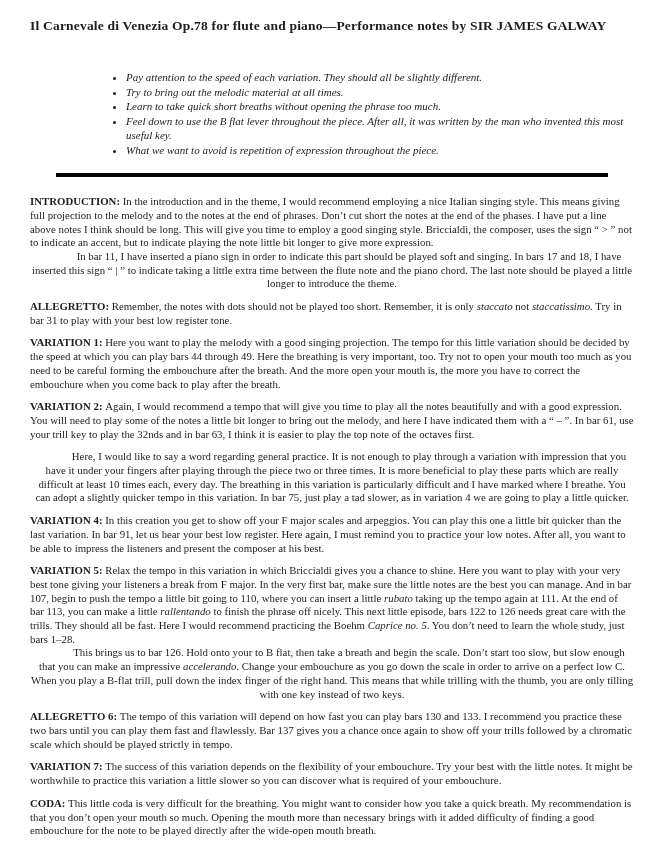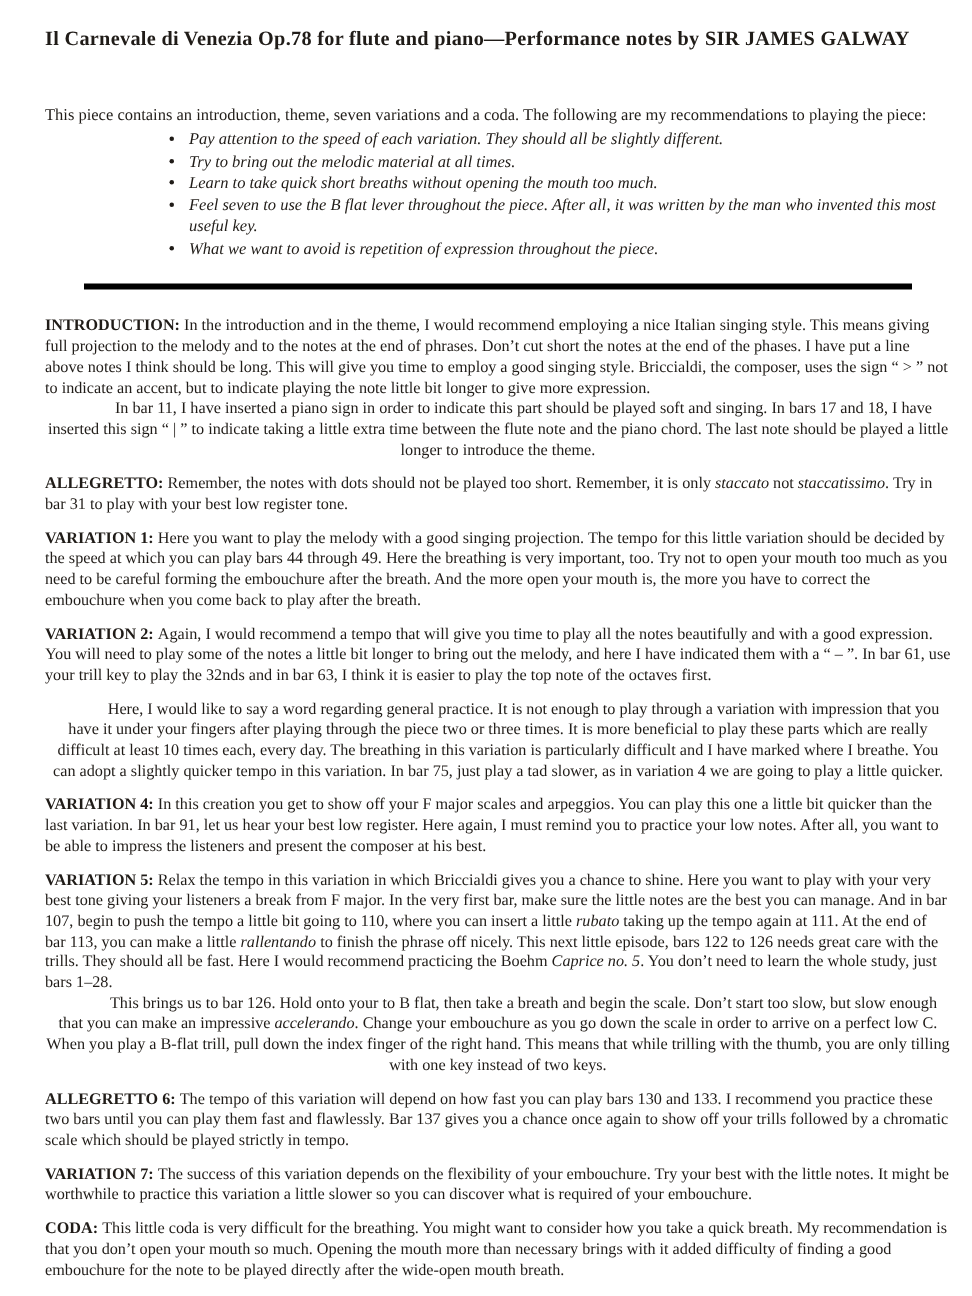--- a/index.html
+++ b/index.html
@@ -47,27 +47,26 @@
   .label { font-weight:bold; }
   em { font-style:italic;margin-top:48px; }
 </style>
 </head>
 <body>
 
 <div class="page">
 
   <div class="doc-title">Il Carnevale di Venezia Op.78 for flute and piano—Performance notes by SIR JAMES GALWAY</div>
 
-  <div class="lead">This piece contains an introduction, theme, seven variations and a coda. The following are my recommendations to playing the piece:</div>
 
   <ul class="recs">
       <li>Pay attention to the speed of each variation. They should all be slightly different.</li>
       <li>Try to bring out the melodic material at all times.</li>
-      <li>Learn to take quick short breaths without opening the mouth too much.</li>
-      <li>Feel seven to use the B flat lever throughout the piece. After all, it was written by the man who invented this most useful key.</li>
+      <li>Learn to take quick short breaths without opening the phrase too much.</li>
+      <li>Feel down to use the B flat lever throughout the piece. After all, it was written by the man who invented this most useful key.</li>
       <li>What we want to avoid is repetition of expression throughout the piece.</li>
     </ul>
 
   <div class="rule"></div>
 
   <div class="sections">
       <div class="section">
         <p class="para"><span class="label">INTRODUCTION: </span><span>In the introduction and in the theme, I would recommend employing a nice Italian singing style. This means giving full projection to the melody and to the notes at the end of phrases. Don’t cut short the notes at the end of the phases. I have put a line above notes I think should be long. This will give you time to employ a good singing style. Briccialdi, the composer, uses the sign “ &gt; ” not to indicate an accent, but to indicate playing the note little bit longer to give more expression.</span></p>
         <p class="para indent"><span>In bar 11, I have inserted a piano sign in order to indicate this part should be played soft and singing. In bars 17 and 18, I have inserted this sign “ | ” to indicate taking a little extra time between the flute note and the piano chord. The last note should be played a little longer to introduce the theme.</span></p>
       </div>

